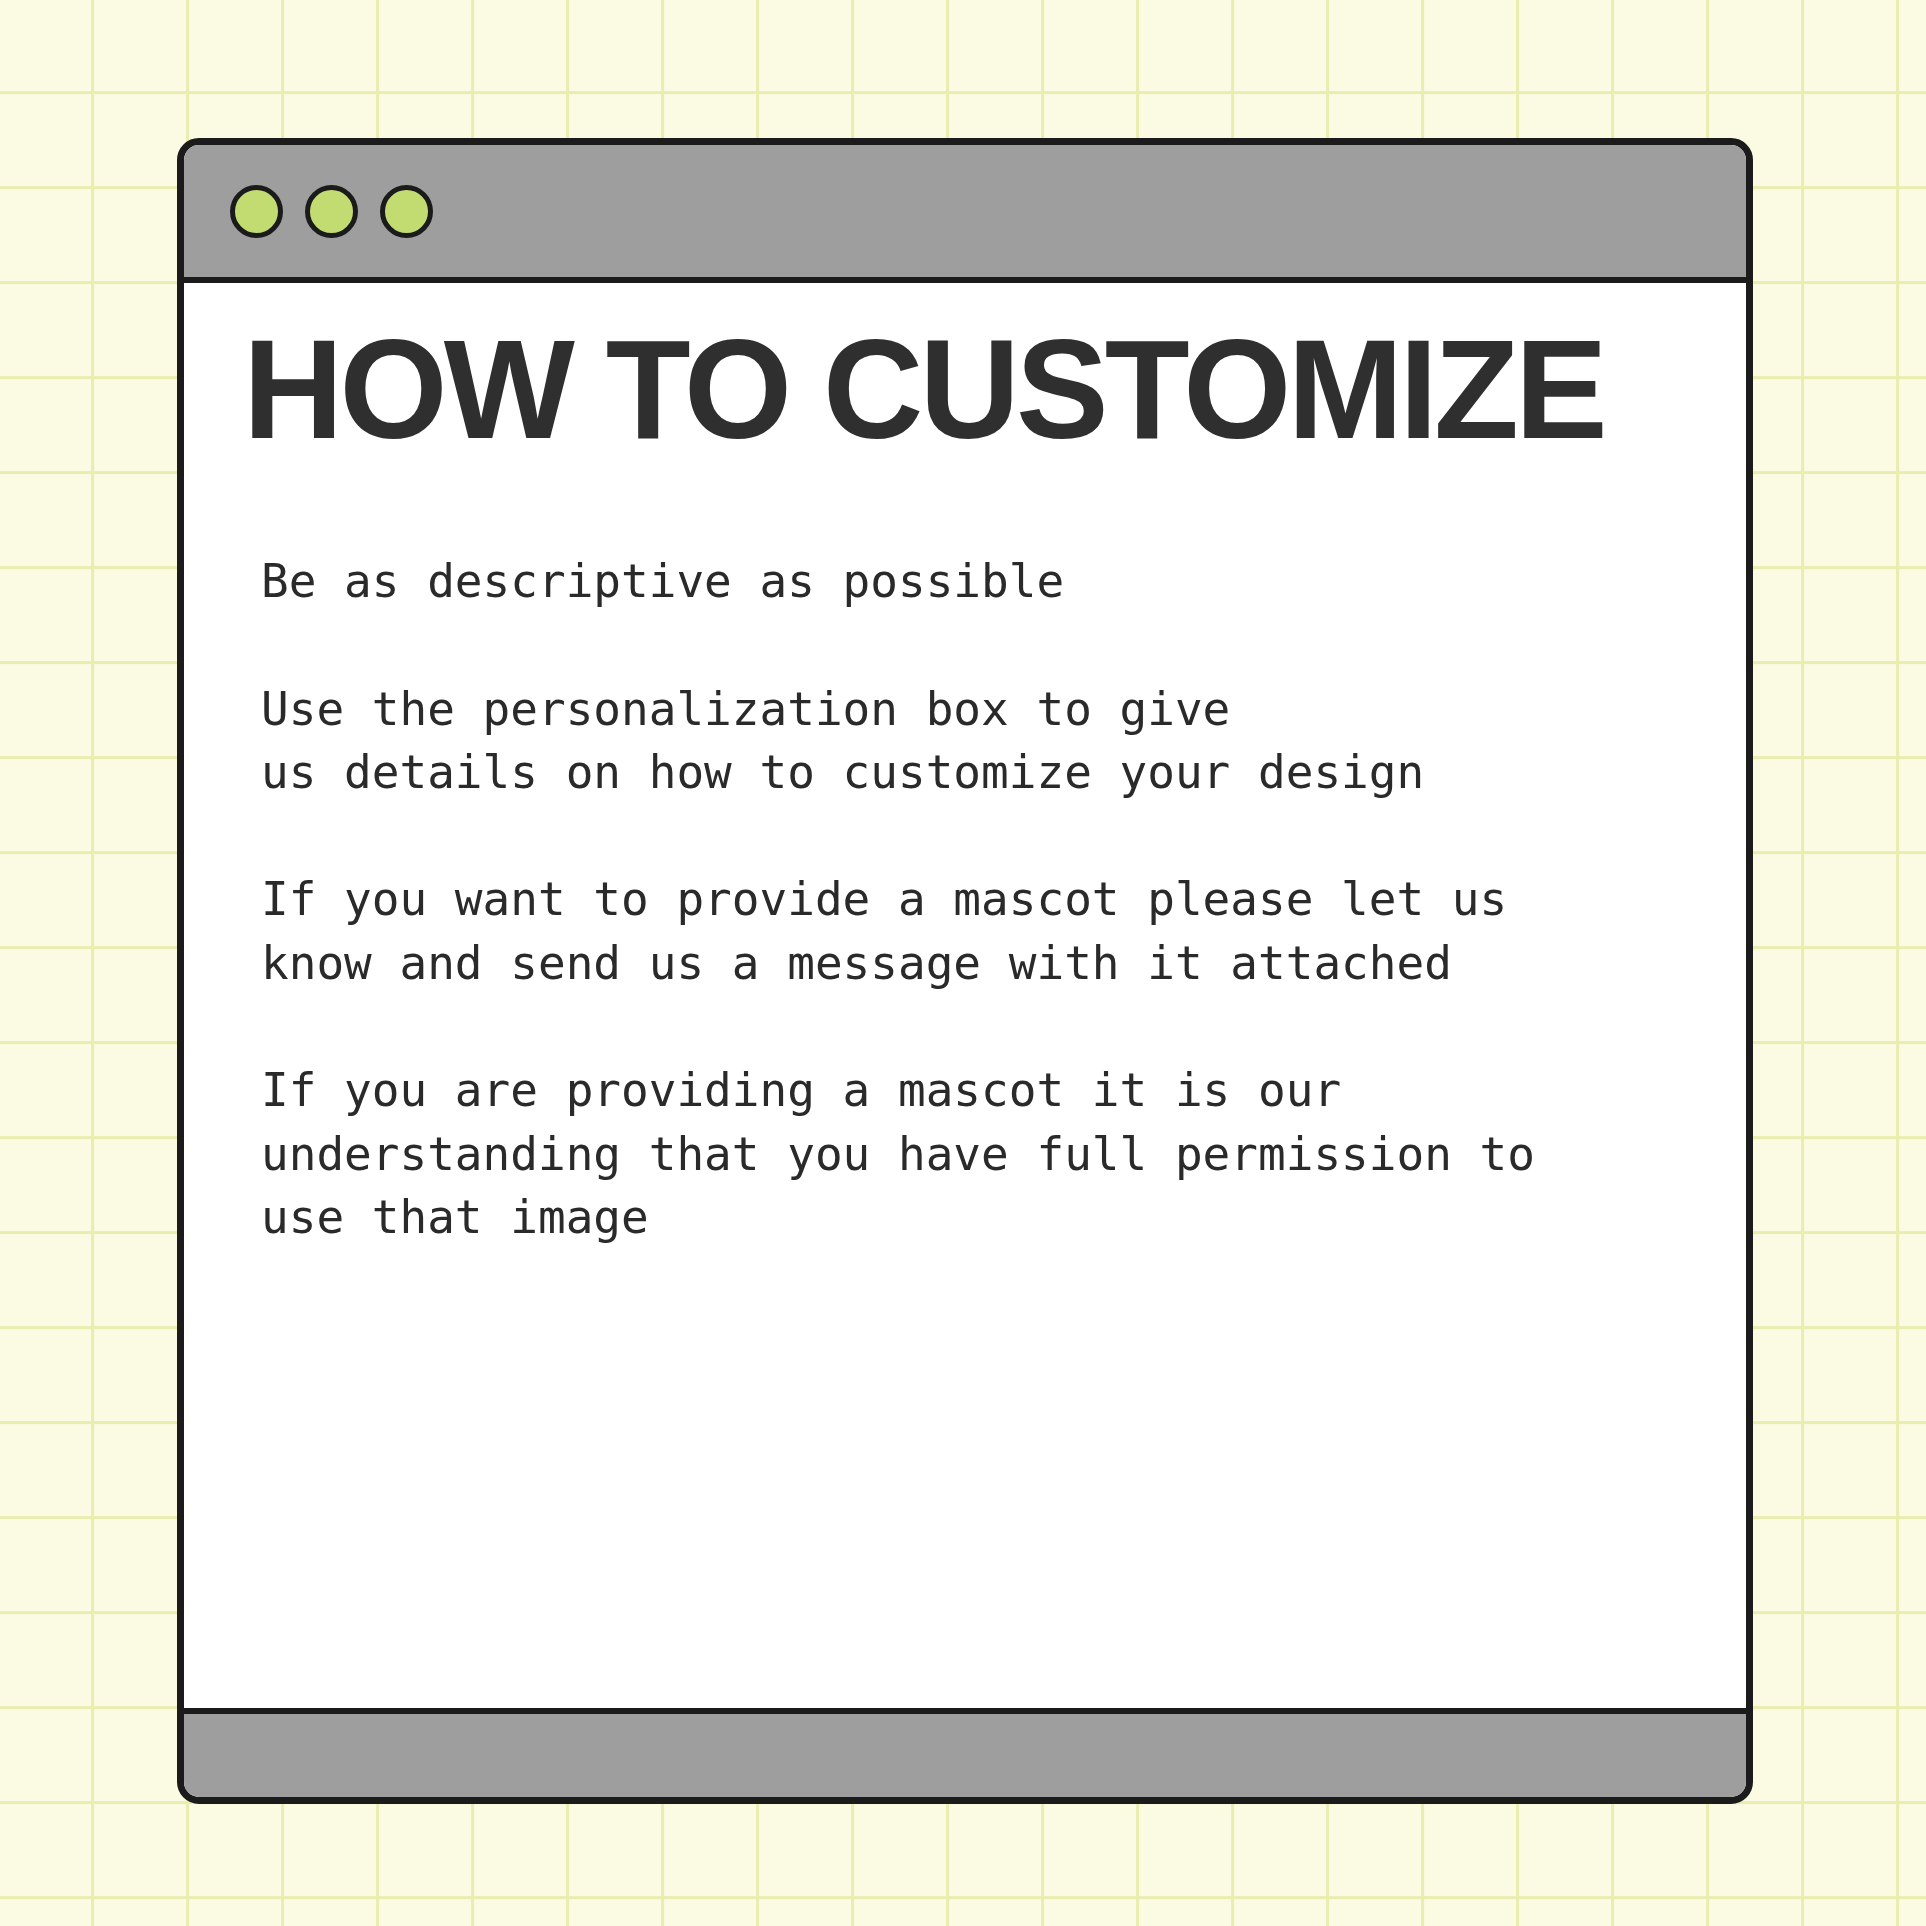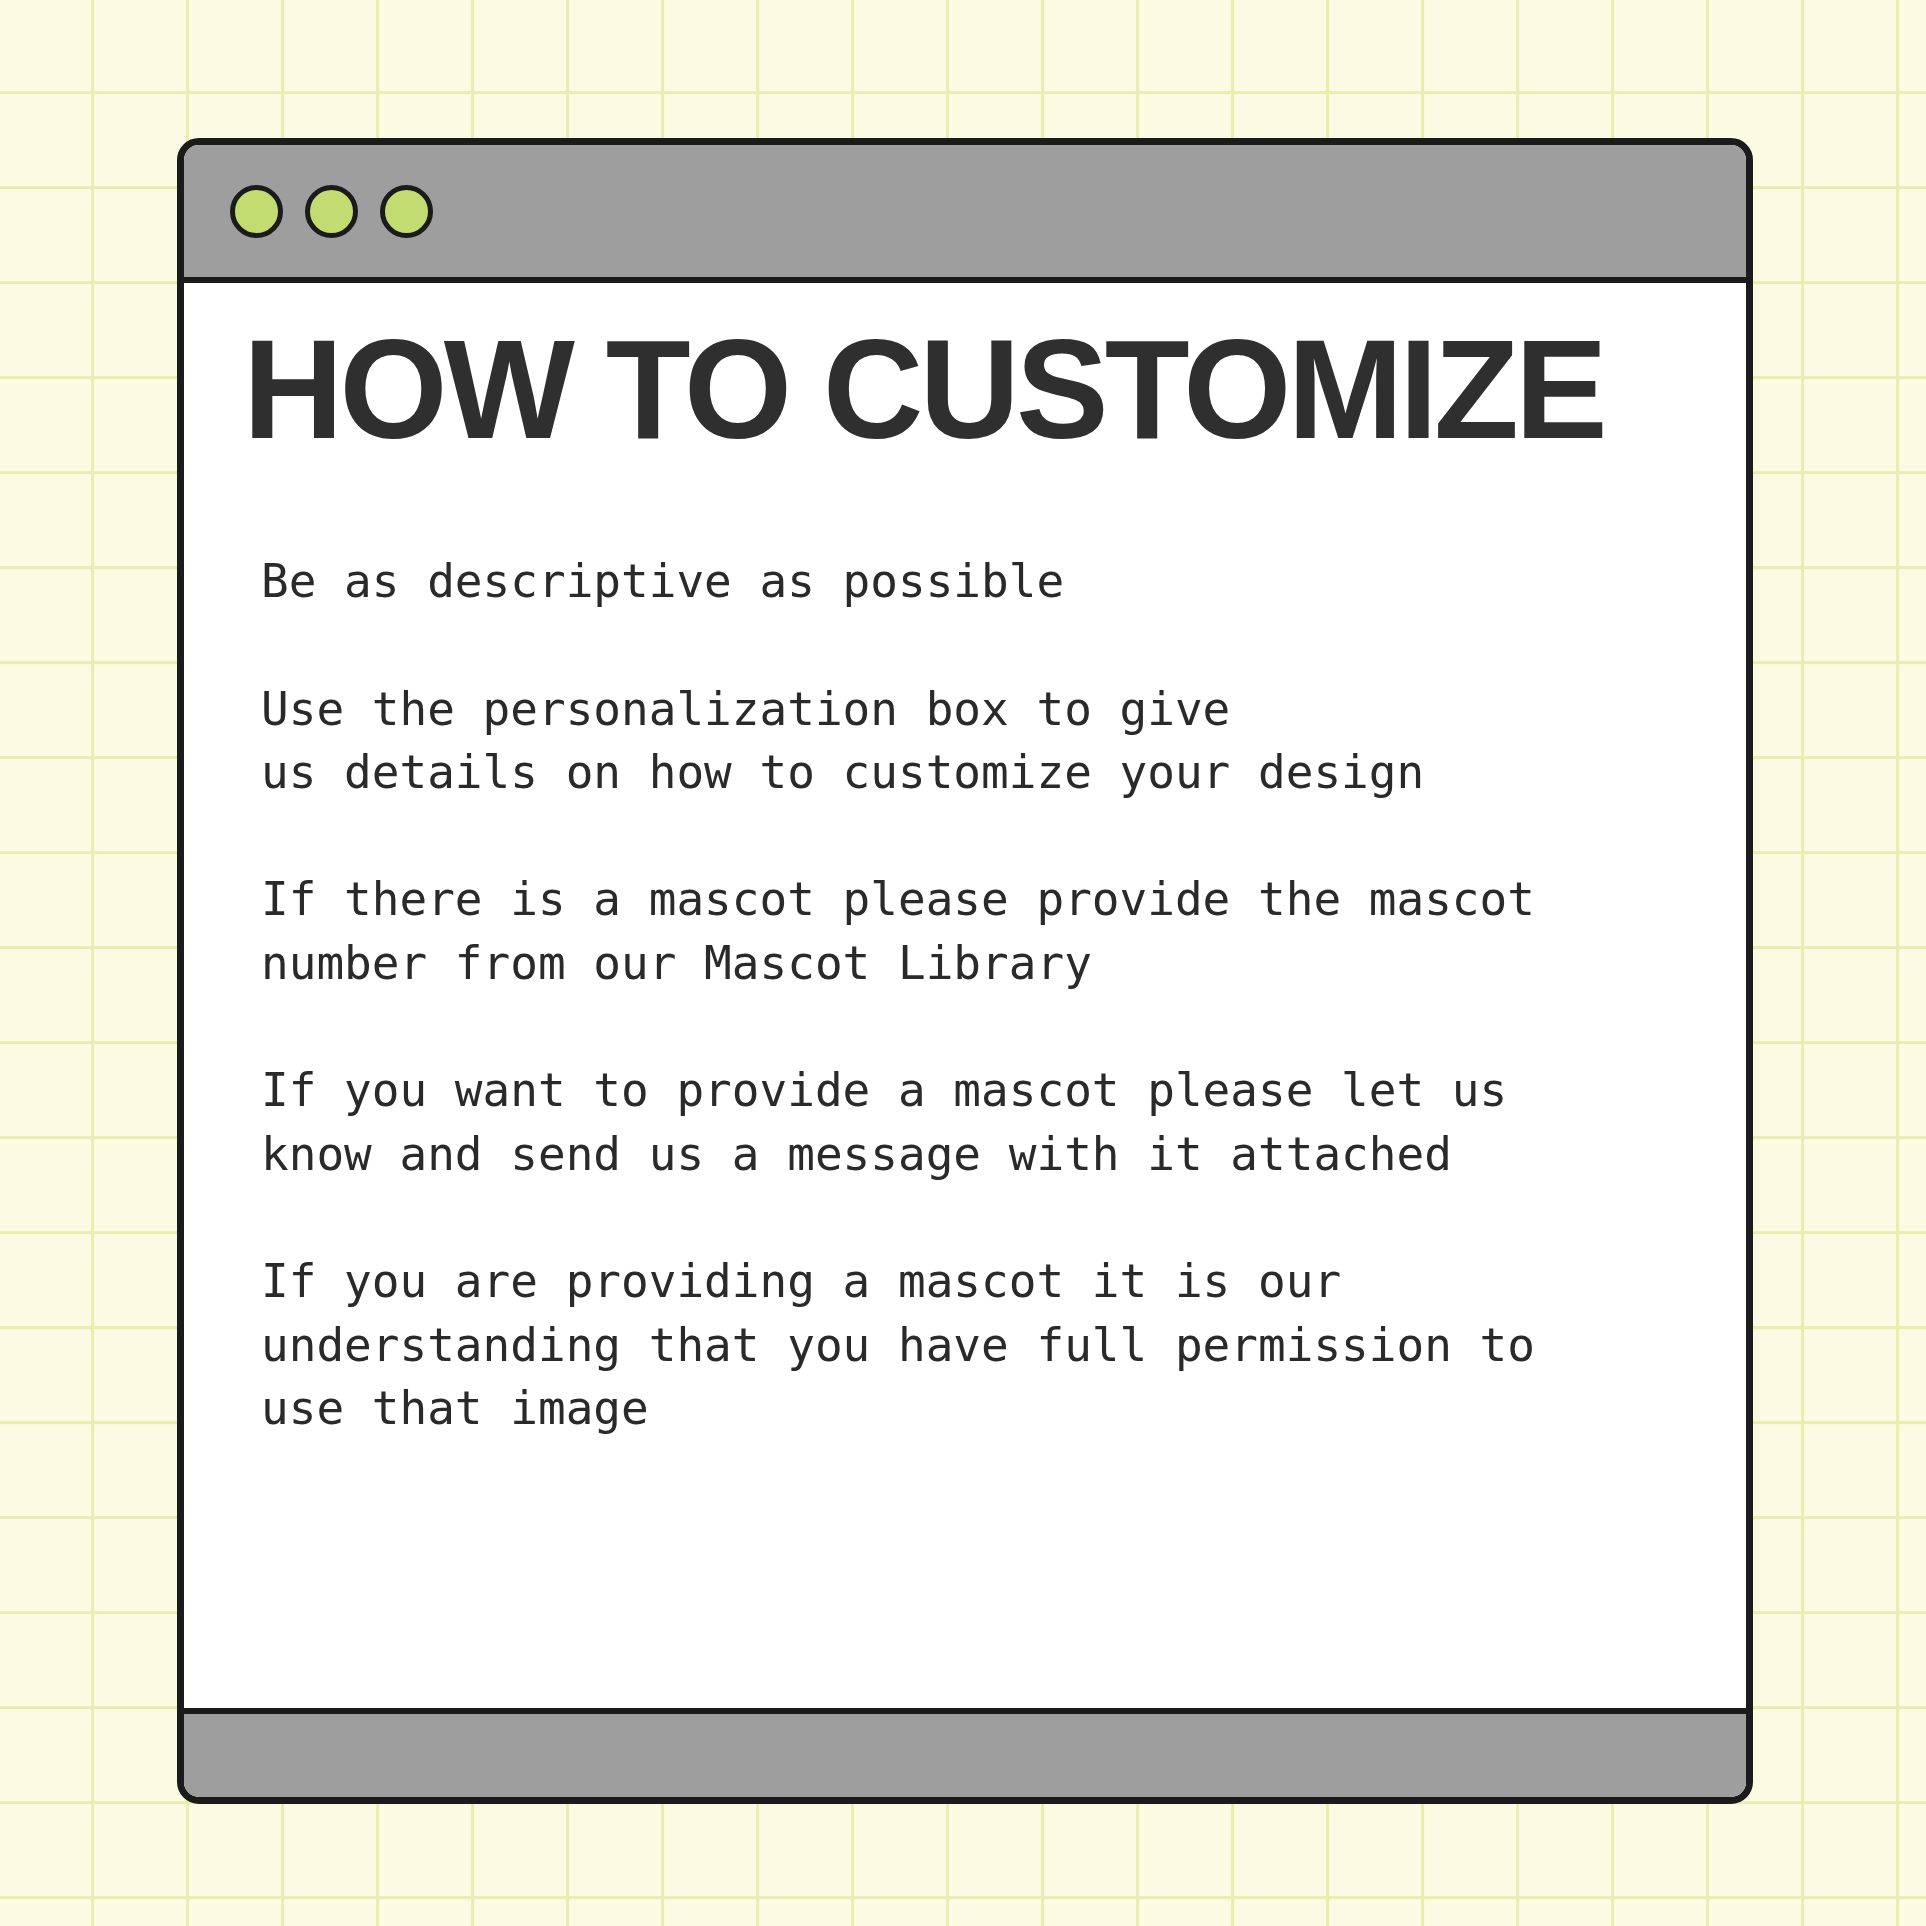--- a/index.html
+++ b/index.html
@@ -122,22 +122,20 @@
     <span class="dot"></span>
   </div>
 
   <div id="content">
     <h1 id="page-title">HOW TO CUSTOMIZE</h1>
 
     <div id="instructions">
       <p class="para">Be as descriptive as possible</p>
       <p class="para">Use the personalization box to give
 us details on how to customize your design</p>
-      <p class="para">If there is a mascot please provide the mascot
-number from our Mascot Library</p>
       <p class="para">If you want to provide a mascot please let us
 know and send us a message with it attached</p>
       <p class="para">If you are providing a mascot it is our
 understanding that you have full permission to
 use that image</p>
     </div>
   </div>
 
   <div id="bottombar"></div>
 

